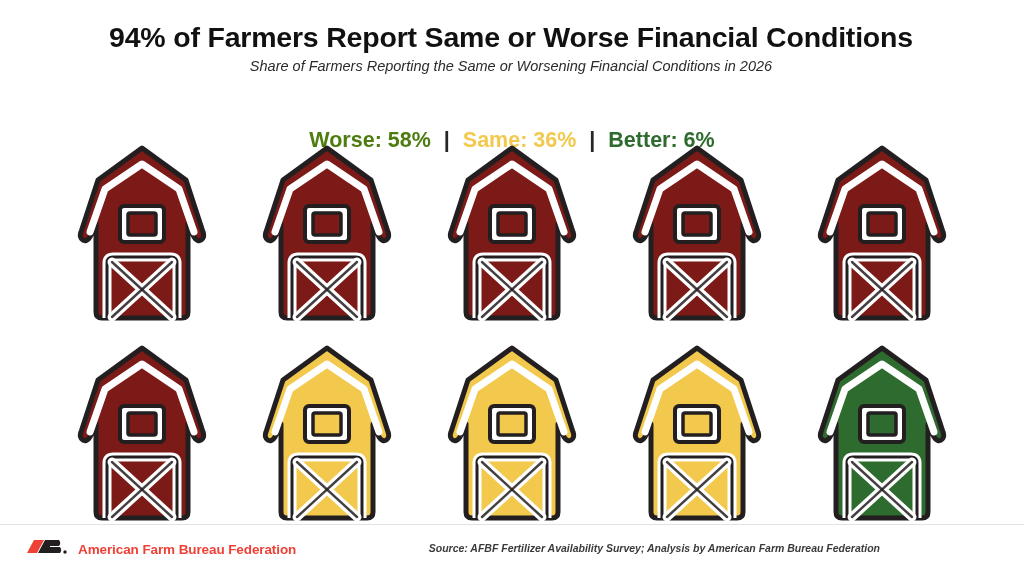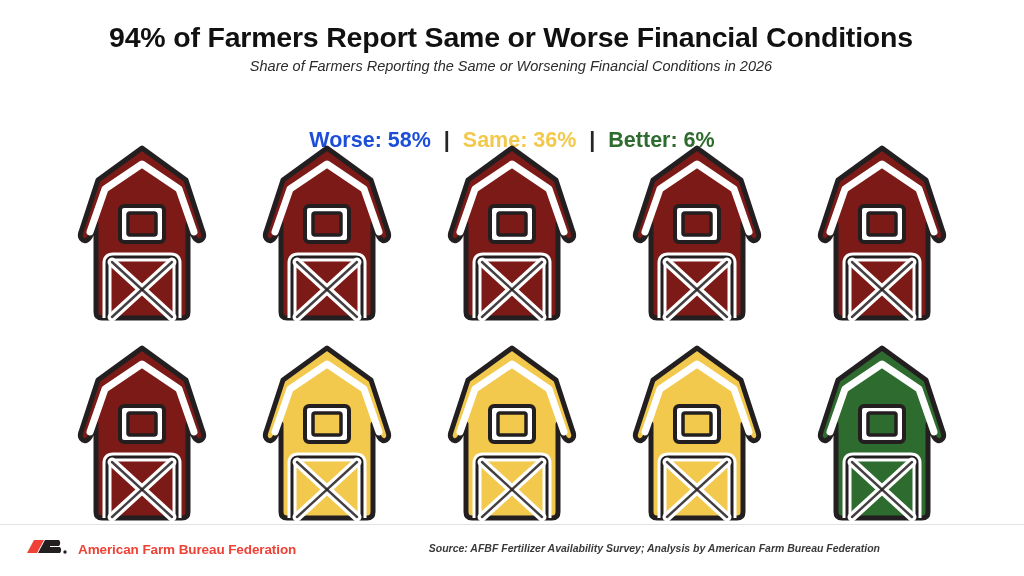--- a/index.html
+++ b/index.html
@@ -142,21 +142,21 @@
 <body>
 
 <div class="infographic">
 
   <div class="header">
     <h1 class="title">94% of Farmers Report Same or Worse Financial Conditions</h1>
     <p class="subtitle">Share of Farmers Reporting the Same or Worsening Financial Conditions in 2026</p>
   </div>
 
   <div class="legend">
-    <span class="legend-item" style="color: #1d4ed8;">Worse: 58%</span>
+    <span class="legend-item" style="color: #4d7c0f;">Worse: 58%</span>
     <span class="legend-sep">|</span>
     <span class="legend-item" style="color: rgb(242, 201, 76); margin-top: 30px;">Same: 36%</span>
     <span class="legend-sep">|</span>
     <span class="legend-item" style="color: rgb(46, 107, 46); margin-top: 22px;">Better: 6%</span>
   </div>
 
   <div class="barn-grid">
     <div class="barn-row">
         <div class="barn-cell">
           <svg viewBox="0 0 164 190" role="img" aria-label="barn icon - Worse">

